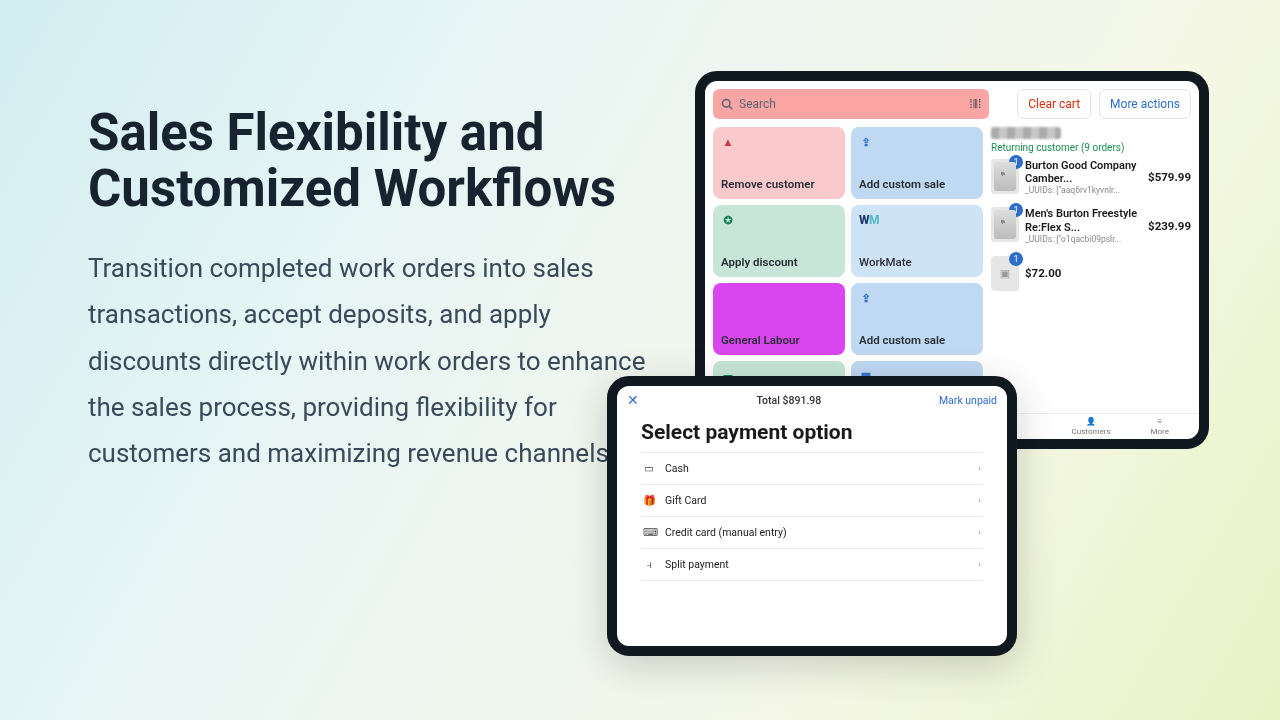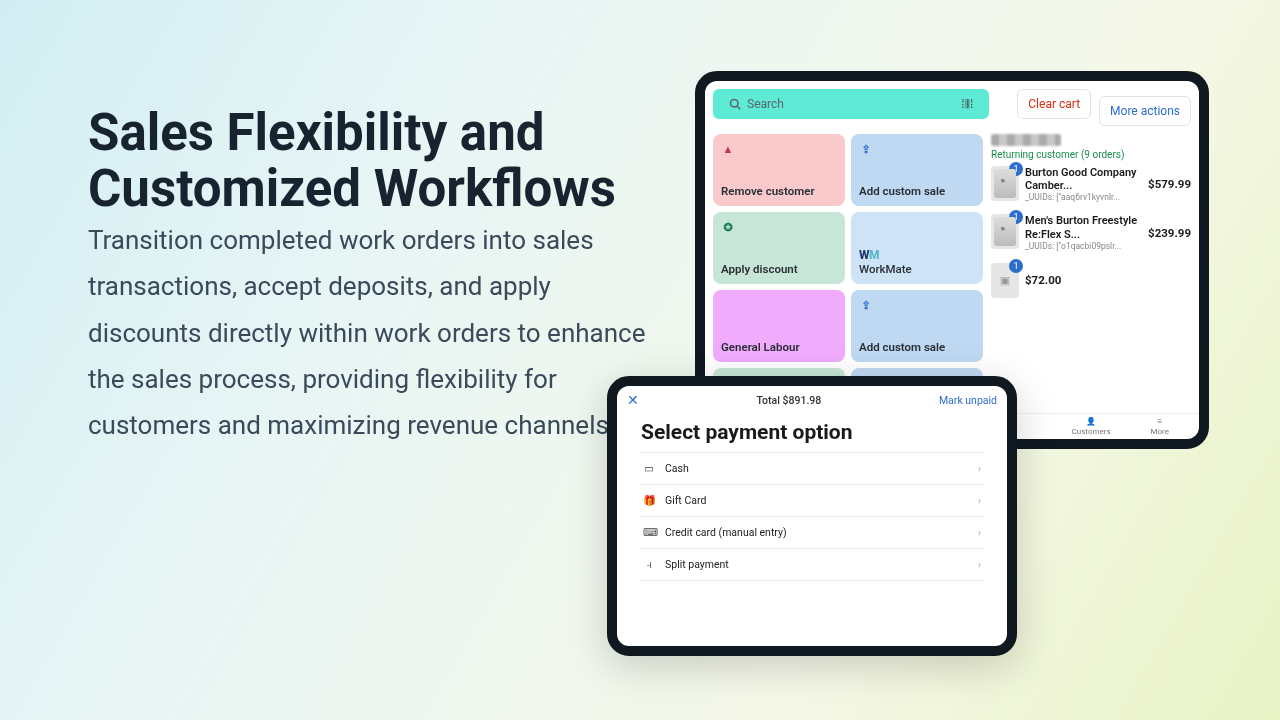--- a/index.html
+++ b/index.html
@@ -6,57 +6,57 @@
   body {
     width: 1280px; height: 720px; overflow: hidden;
     font-family: -apple-system, BlinkMacSystemFont, "Segoe UI", Roboto, sans-serif;
     background: linear-gradient(120deg, #d2eef3 0%, #e8f5f5 30%, #f5f8e8 70%, #e8f2c4 100%);
     position: relative;
   }
   .marketing {
     position: absolute; left: 88px; top: 105px; width: 560px;
     color: #1c2b3a;
   }
-  .marketing h1 { font-size: 51px; font-weight: 700; line-height: 1.1; color: #182330; }
+  .marketing h1 { font-size: 51px; font-weight: 700; line-height: 1.1; margin-bottom: 28px; color: #182330; }
   .marketing p  { font-size: 26px; line-height: 1.78; color: #3a4a5a; }
 
   
   .tablet-back {
     position: absolute; left: 695px; top: 71px; width: 514px; height: 378px;
     background: #fff; border-radius: 22px; border: 10px solid #101820;
     display: flex; flex-direction: column; overflow: hidden;
   }
   .pos-top { display:flex; gap:8px; padding:8px 8px 0 8px; }
   .search {
     flex: 1; display:flex; align-items:center; gap:6px;
-    background:#5eead4; border-radius:6px; padding:0 16px; height:30px;
+    background:#fca5a5; border-radius:6px; padding:0 8px; height:30px;
     color:#5a6570; font-size:12px;
   }
   .search svg { width:12px; height:12px; }
   .barcode-icon{color:#444;font-size:12px;}
   .clearcart, .moreact {
     background:#fff; border:1px solid #e1e3e5; border-radius:6px;
     height:30px; padding:0 10px; font-size:12px; display:flex; align-items:center; cursor:pointer;
   }
   .clearcart{color:#d72c0d;margin-left:20px;}
-  .moreact{color:#2c6ecb;margin-top:7px;}
+  .moreact{color:#2c6ecb;}
 
   .pos-body { flex:1; display:flex; gap:8px; padding:8px; overflow:hidden; }
   .tiles { width: 270px; display:grid; grid-template-columns:1fr 1fr; gap:6px; align-content:start; }
   .tile {
     border-radius:8px; padding:8px; height:72px;
     display:flex; flex-direction:column; justify-content:space-between;
     font-size:11.5px; font-weight:600; color:#2a2f36;
   }
   .tile .ti { width:14px; height:14px; display:flex; align-items:center; justify-content:center; font-size:11px; }
   .t-pink  { background:#f9c9cc; } .t-pink .ti{color:#c0394b;}
   .t-blue  { background:#bfd9f2; } .t-blue .ti{color:#2c6ecb;}
   .t-green { background:#c7e6d7; } .t-green .ti{color:#1a7f54;}
-  .t-wm    { background:#cfe3f7;justify-content:flex-end; }
-  .t-deepb { background:#f0abfc; }
+  .t-wm    { background:#cfe3f7; }
+  .t-deepb { background:#d946ef; }
   .wm-logo { font-weight:800; color:#1a3a6e; font-size:12px; letter-spacing:-0.5px;}
   .wm-logo span{color:#55b8c7;}
 
   .cart { flex:1; display:flex; flex-direction:column; font-size:11px; }
   .cust-name { height:12px; width:70px; border-radius:3px;
     background: repeating-linear-gradient(90deg,#aaa 0 8px,#c8c8c8 8px 16px);
     filter: blur(1px); margin-bottom:3px;}
   .cust-ret { color:#1a8f4f; font-size:10px; }
   .line { display:flex; gap:6px; padding:6px 0; border-bottom:0 solid #eee; }
   .thumb { width:28px; height:35px; background:#e6e6e6; border-radius:4px; position:relative; display:flex; align-items:center; justify-content:center; color:#999; }

